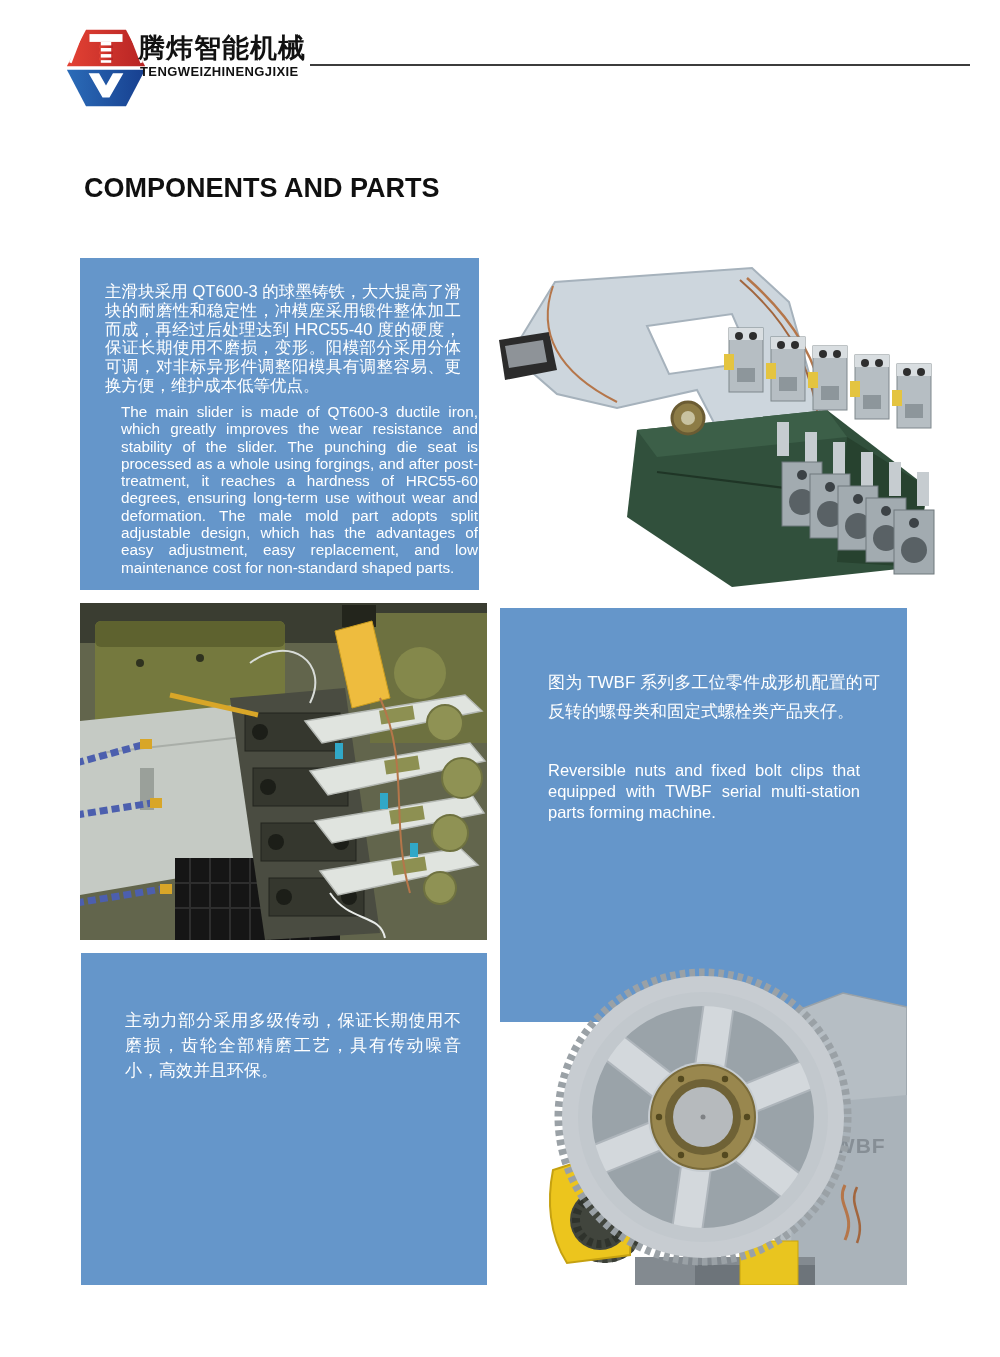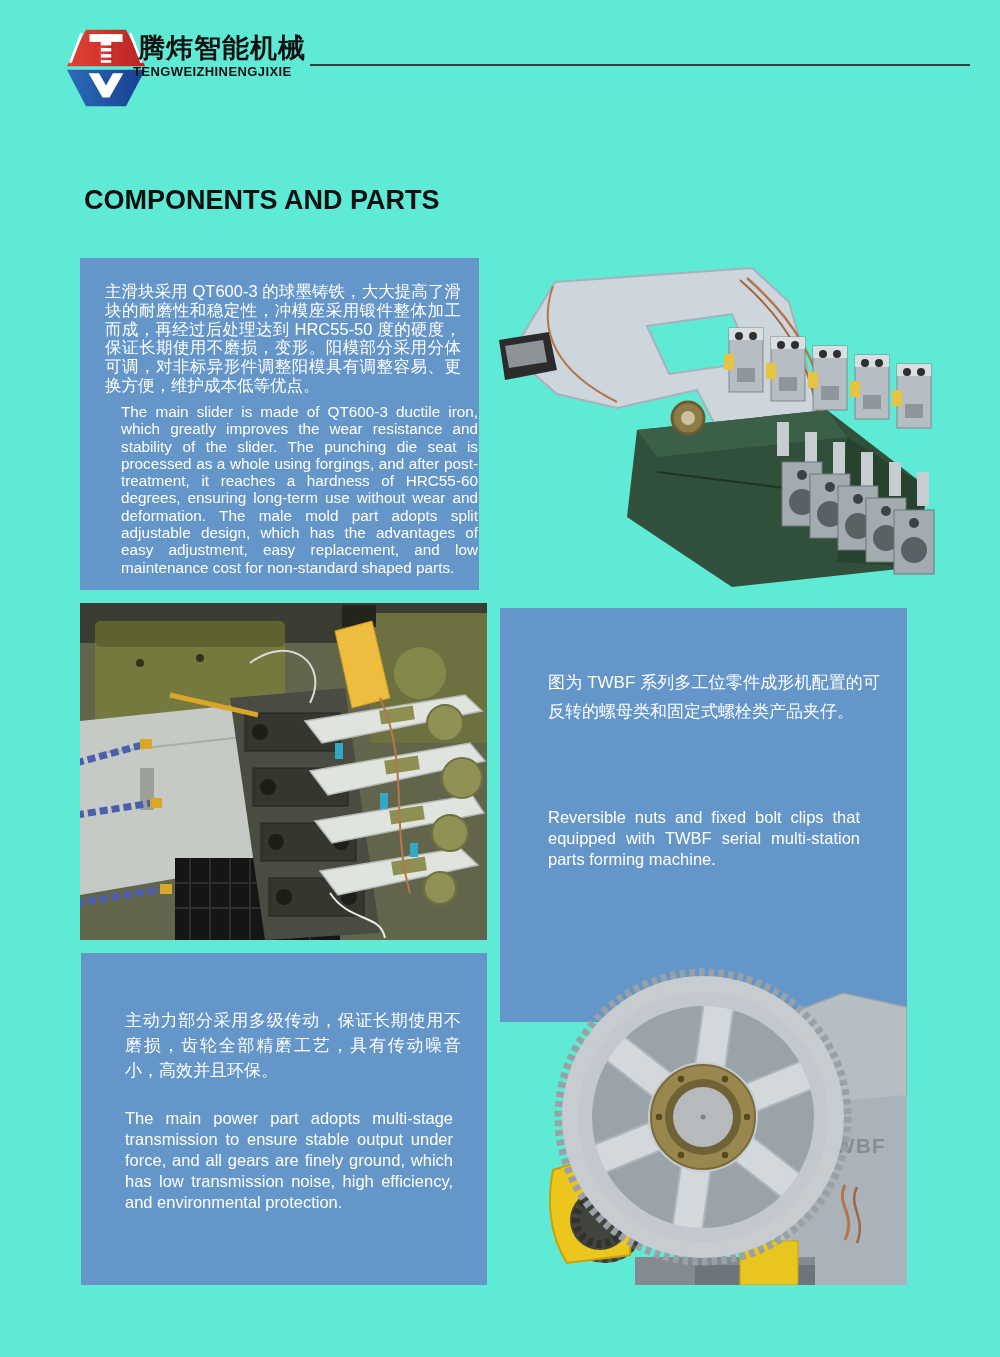--- a/index.html
+++ b/index.html
@@ -1,37 +1,37 @@
 <!DOCTYPE html>
 <html><head>
 <meta charset="utf-8">
 <style>
   html,body{margin:0;padding:0;background:#e8e8e8;}
   #page{
     position:relative;width:1000px;height:1357px;margin:0 auto;
-    background:#5eead4;overflow:hidden;
+    background:#ffffff;overflow:hidden;
     font-family:"Liberation Sans","DejaVu Sans",sans-serif;
   }
   .abs{position:absolute;}
   
   #logo-mark{left:62px;top:28px;width:88px;height:80px;}
   #company-cn{left:138px;top:30px;font-size:27px;font-weight:bold;color:#111;letter-spacing:1px;}
-  #company-en{left:133px;top:64px;font-size:13px;font-weight:bold;color:#111;letter-spacing:0.4px;}
+  #company-en{left:140px;top:64px;font-size:13px;font-weight:bold;color:#111;letter-spacing:0.4px;}
   #header-rule{left:310px;top:64px;width:660px;height:2px;background:#3c3c3c;}
   
   #title-cn{left:80px;top:116px;font-size:43px;font-weight:bold;color:#1C75BC;letter-spacing:2px;}
-  #title-en{left:84px;top:184px;font-size:27px;font-weight:bold;color:#101010;line-height:33px;width:420px;}
+  #title-en{left:84px;top:172px;font-size:27px;font-weight:bold;color:#101010;line-height:33px;width:420px;}
   
   .blue-block{background:#6596CA;color:#ffffff;}
   #block-slider{left:80px;top:258px;width:399px;height:332px;}
   #block-slider .cn{position:absolute;left:25px;top:24px;width:356px;font-size:16.5px;line-height:18.8px;text-align:justify;}
   #block-slider .en{position:absolute;left:25px;top:145px;width:357px;font-size:15.3px;line-height:17.3px;text-align:justify;margin-left:16px;}
   #block-clips{left:500px;top:608px;width:407px;height:414px;}
   #block-clips .cn{position:absolute;left:48px;top:60px;width:332px;font-size:17px;line-height:29px;text-align:justify;}
-  #block-clips .en{position:absolute;left:48px;top:152px;width:312px;font-size:16.5px;line-height:21px;text-align:justify;margin-top:47px;}
+  #block-clips .en{position:absolute;left:48px;top:152px;width:312px;font-size:16.5px;line-height:21px;text-align:justify;}
   #block-power{left:81px;top:953px;width:406px;height:332px;}
   #block-power .cn{position:absolute;left:44px;top:55px;width:336px;font-size:17px;line-height:25px;text-align:justify;}
   #block-power .en{position:absolute;left:44px;top:155px;width:328px;font-size:16.5px;line-height:21px;text-align:justify;}
   
   #photo-slider{left:497px;top:262px;width:468px;height:328px;}
   #photo-clips{left:80px;top:603px;width:407px;height:337px;}
   #photo-gear{left:545px;top:955px;width:362px;height:330px;}
   svg{display:block;}
 </style>
 </head>
@@ -65,21 +65,21 @@
   </div>
   <div class="abs" id="company-cn">腾炜智能机械</div>
   <div class="abs" id="company-en">TENGWEIZHINENGJIXIE</div>
   <div class="abs" id="header-rule"></div>
 
   <div class="abs" id="title-en">
     <div>COMPONENTS AND PARTS</div>
   </div>
 
   <div class="abs blue-block" id="block-slider">
-    <div class="cn">主滑块采用 QT600-3 的球墨铸铁，大大提高了滑块的耐磨性和稳定性，冲模座采用锻件整体加工而成，再经过后处理达到 HRC55-50 度的硬度，保证长期使用不磨损，变形。阳模部分采用分体可调，对非标异形件调整阳模具有调整容易、更换方便，维护成本低等优点。</div>
+    <div class="cn">主滑块采用 QT600-3 的球墨铸铁，大大提高了滑块的耐磨性和稳定性，冲模座采用锻件整体加工而成，再经过后处理达到 HRC55-40 度的硬度，保证长期使用不磨损，变形。阳模部分采用分体可调，对非标异形件调整阳模具有调整容易、更换方便，维护成本低等优点。</div>
     <div class="en">The main slider is made of QT600-3 ductile iron, which greatly improves the wear resistance and stability of the slider. The punching die seat is processed as a whole using forgings, and after post-treatment, it reaches a hardness of HRC55-60 degrees, ensuring long-term use without wear and deformation. The male mold part adopts split adjustable design, which has the advantages of easy adjustment, easy replacement, and low maintenance cost for non-standard shaped parts.</div>
   </div>
 
   <div class="abs" id="photo-slider">
     <svg viewBox="0 0 468 328" width="468" height="328">
 
       <path d="M14,92 L58,20 L255,6 L292,40 L330,175 L245,215 L200,128 L120,146 L60,132 Z
                M150,64 L235,52 L256,100 L172,112 Z" fill="#CDD6DD" stroke="#A6B2BC" stroke-width="2" fill-rule="evenodd"></path>
 
       <polygon points="2,78 52,70 60,108 8,118" fill="#2B2B2B"></polygon>
@@ -266,21 +266,20 @@
     </svg>
   </div>
 
   <div class="abs blue-block" id="block-clips">
     <div class="cn">图为 TWBF 系列多工位零件成形机配置的可反转的螺母类和固定式螺栓类产品夹仔。</div>
     <div class="en">Reversible nuts and fixed bolt clips that equipped with TWBF serial multi-station parts forming machine.</div>
   </div>
 
   <div class="abs blue-block" id="block-power">
     <div class="cn">主动力部分采用多级传动，保证长期使用不磨损，齿轮全部精磨工艺，具有传动噪音小，高效并且环保。</div>
-    <div class="en">The main power part adopts multi-stage transmission to ensure stable output under force, and all gears are finely ground, which has low transmission noise, high efficiency, and environmental protection.</div>
   </div>
 
   <div class="abs" id="photo-gear">
     <svg viewBox="0 0 362 330" width="362" height="330">
 
       <polygon points="235,62 298,38 362,52 362,330 225,330 240,255" fill="#B6BEC4" stroke="#98A1A8" stroke-width="1.5"></polygon>
       <polygon points="250,150 362,140 362,330 245,330" fill="#AAB3BA"></polygon>
       <text x="276" y="198" font-size="21" font-weight="bold" fill="#868E95" letter-spacing="1">TWBF</text>
       <path d="M300,230 C290,250 312,258 300,285" stroke="#B5764A" stroke-width="3" fill="none"></path>
       <path d="M312,232 C302,252 322,262 312,288" stroke="#A2663E" stroke-width="2.5" fill="none"></path>

